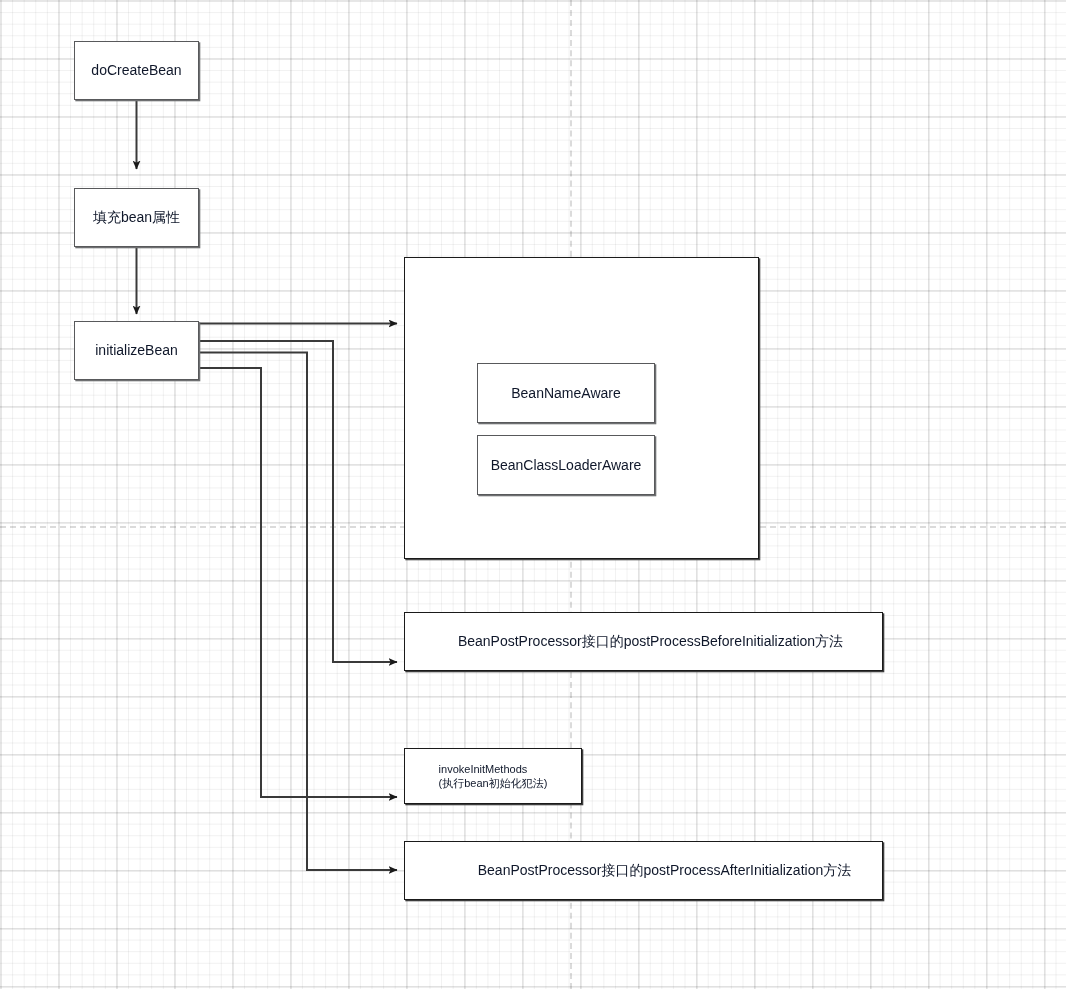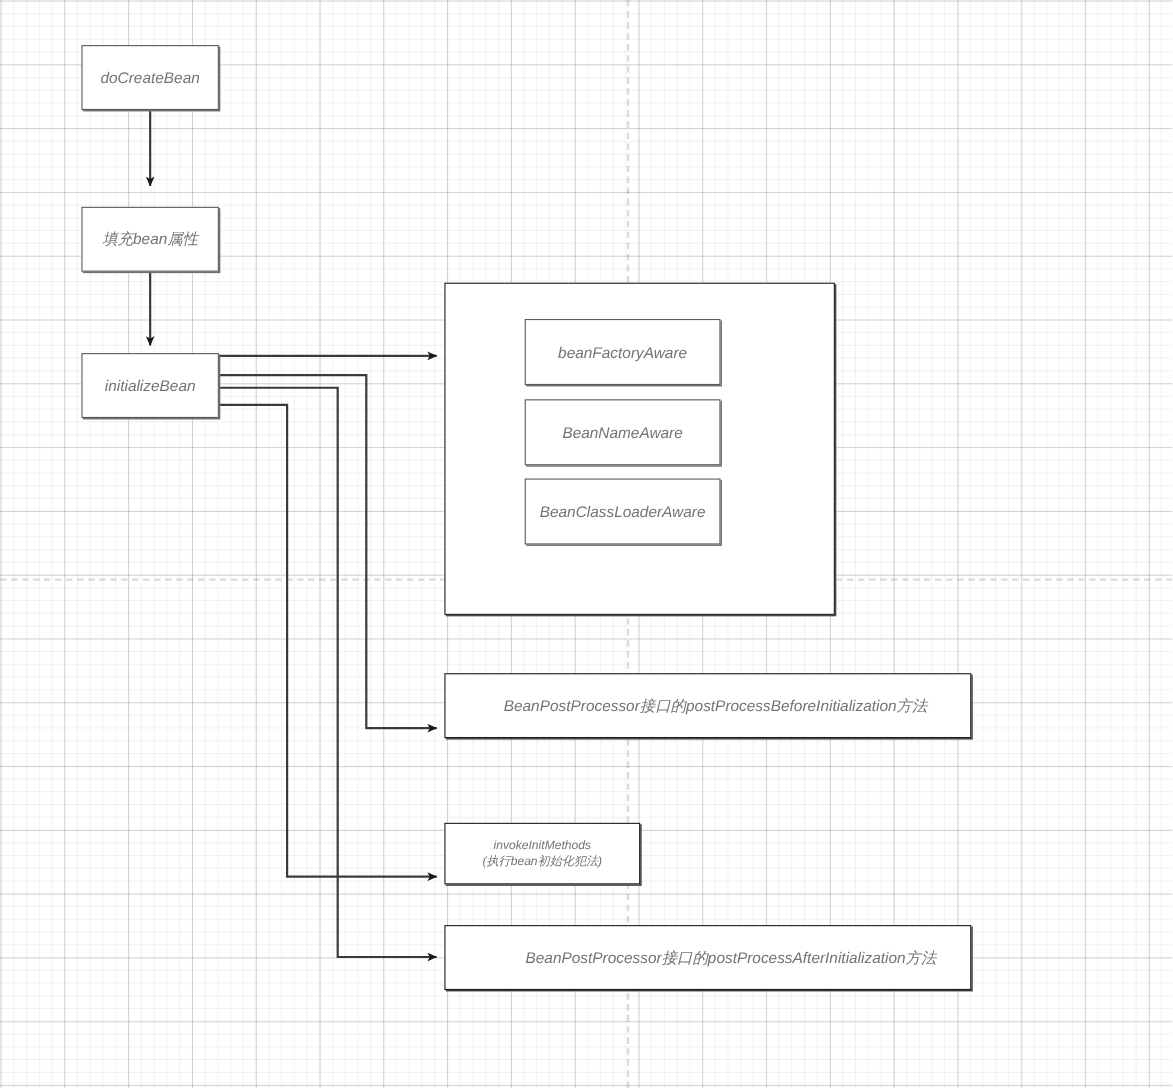--- a/index.html
+++ b/index.html
@@ -52,26 +52,24 @@
   }
   .node {
     position: absolute;
     box-sizing: border-box;
     background: #ffffff;
     border: 1px solid #58595b;
     box-shadow: 1.3px 1.3px 0 0 #6f7072;
     display: flex;
     align-items: center;
     justify-content: center;
-    text-align: center;
-    color: #737373;
+    color: #0f172a;
     font-size: 14px;
     line-height: 1.3;
     padding: 2px 6px;
-    font-style: italic;
   }
   .node.container-node {
     background: #ffffff;
     border: 1px solid #1a1a1a;
     box-shadow: 1.3px 1.3px 0 0 #4a4a4a;
     display: block;
   }
   .node.plain-dark {
     border: 1px solid #1a1a1a;
     box-shadow: 1.3px 1.3px 0 0 #3d3d3d;
@@ -113,23 +111,20 @@
     <span class="node-label">填充bean属性</span>
   </div>
 
   <div class="node" style="left:74px; top:321px; width:125px; height:59px; font-size:14px;">
     <span class="node-label">initializeBean</span>
   </div>
 
   <div class="node container-node" style="left:404px; top:257px; width:355px; height:302px;">
   </div>
 
-  <div class="node" style="left:477px; top:290px; width:178px; height:60px; font-size:14px;">
-    <span class="node-label">beanFactoryAware</span>
-  </div>
 
   <div class="node" style="left:477px; top:435px; width:178px; height:60px; font-size:14px;">
     <span class="node-label">BeanClassLoaderAware</span>
   </div>
 
   <div class="node" style="left:477px; top:363px; width:178px; height:60px; font-size:14px;">
     <span class="node-label">BeanNameAware</span>
   </div>
 
   <div class="node plain-dark" style="left:404px; top:612px; width:479px; height:59px; font-size:14px;padding-left:20px;">

